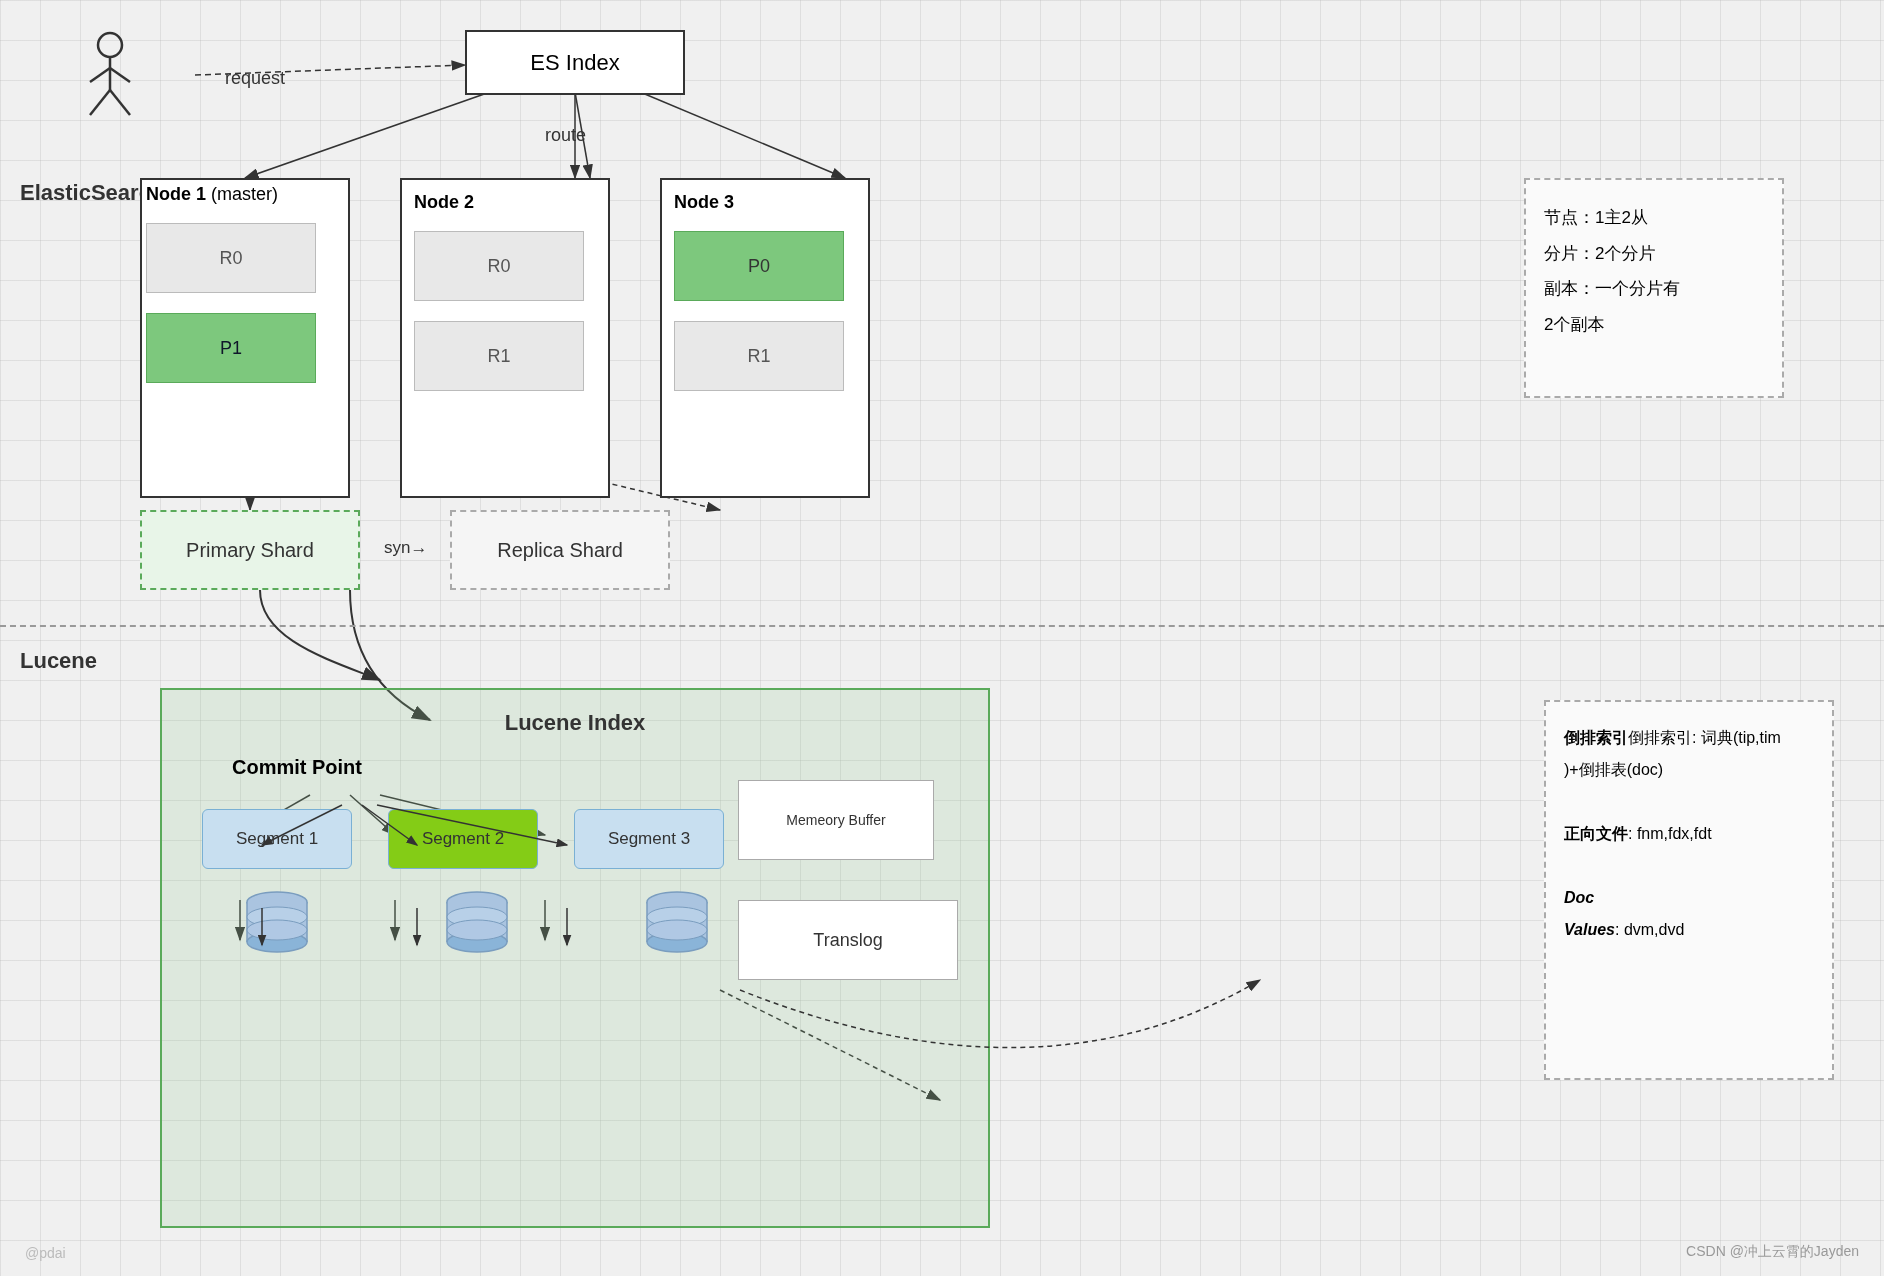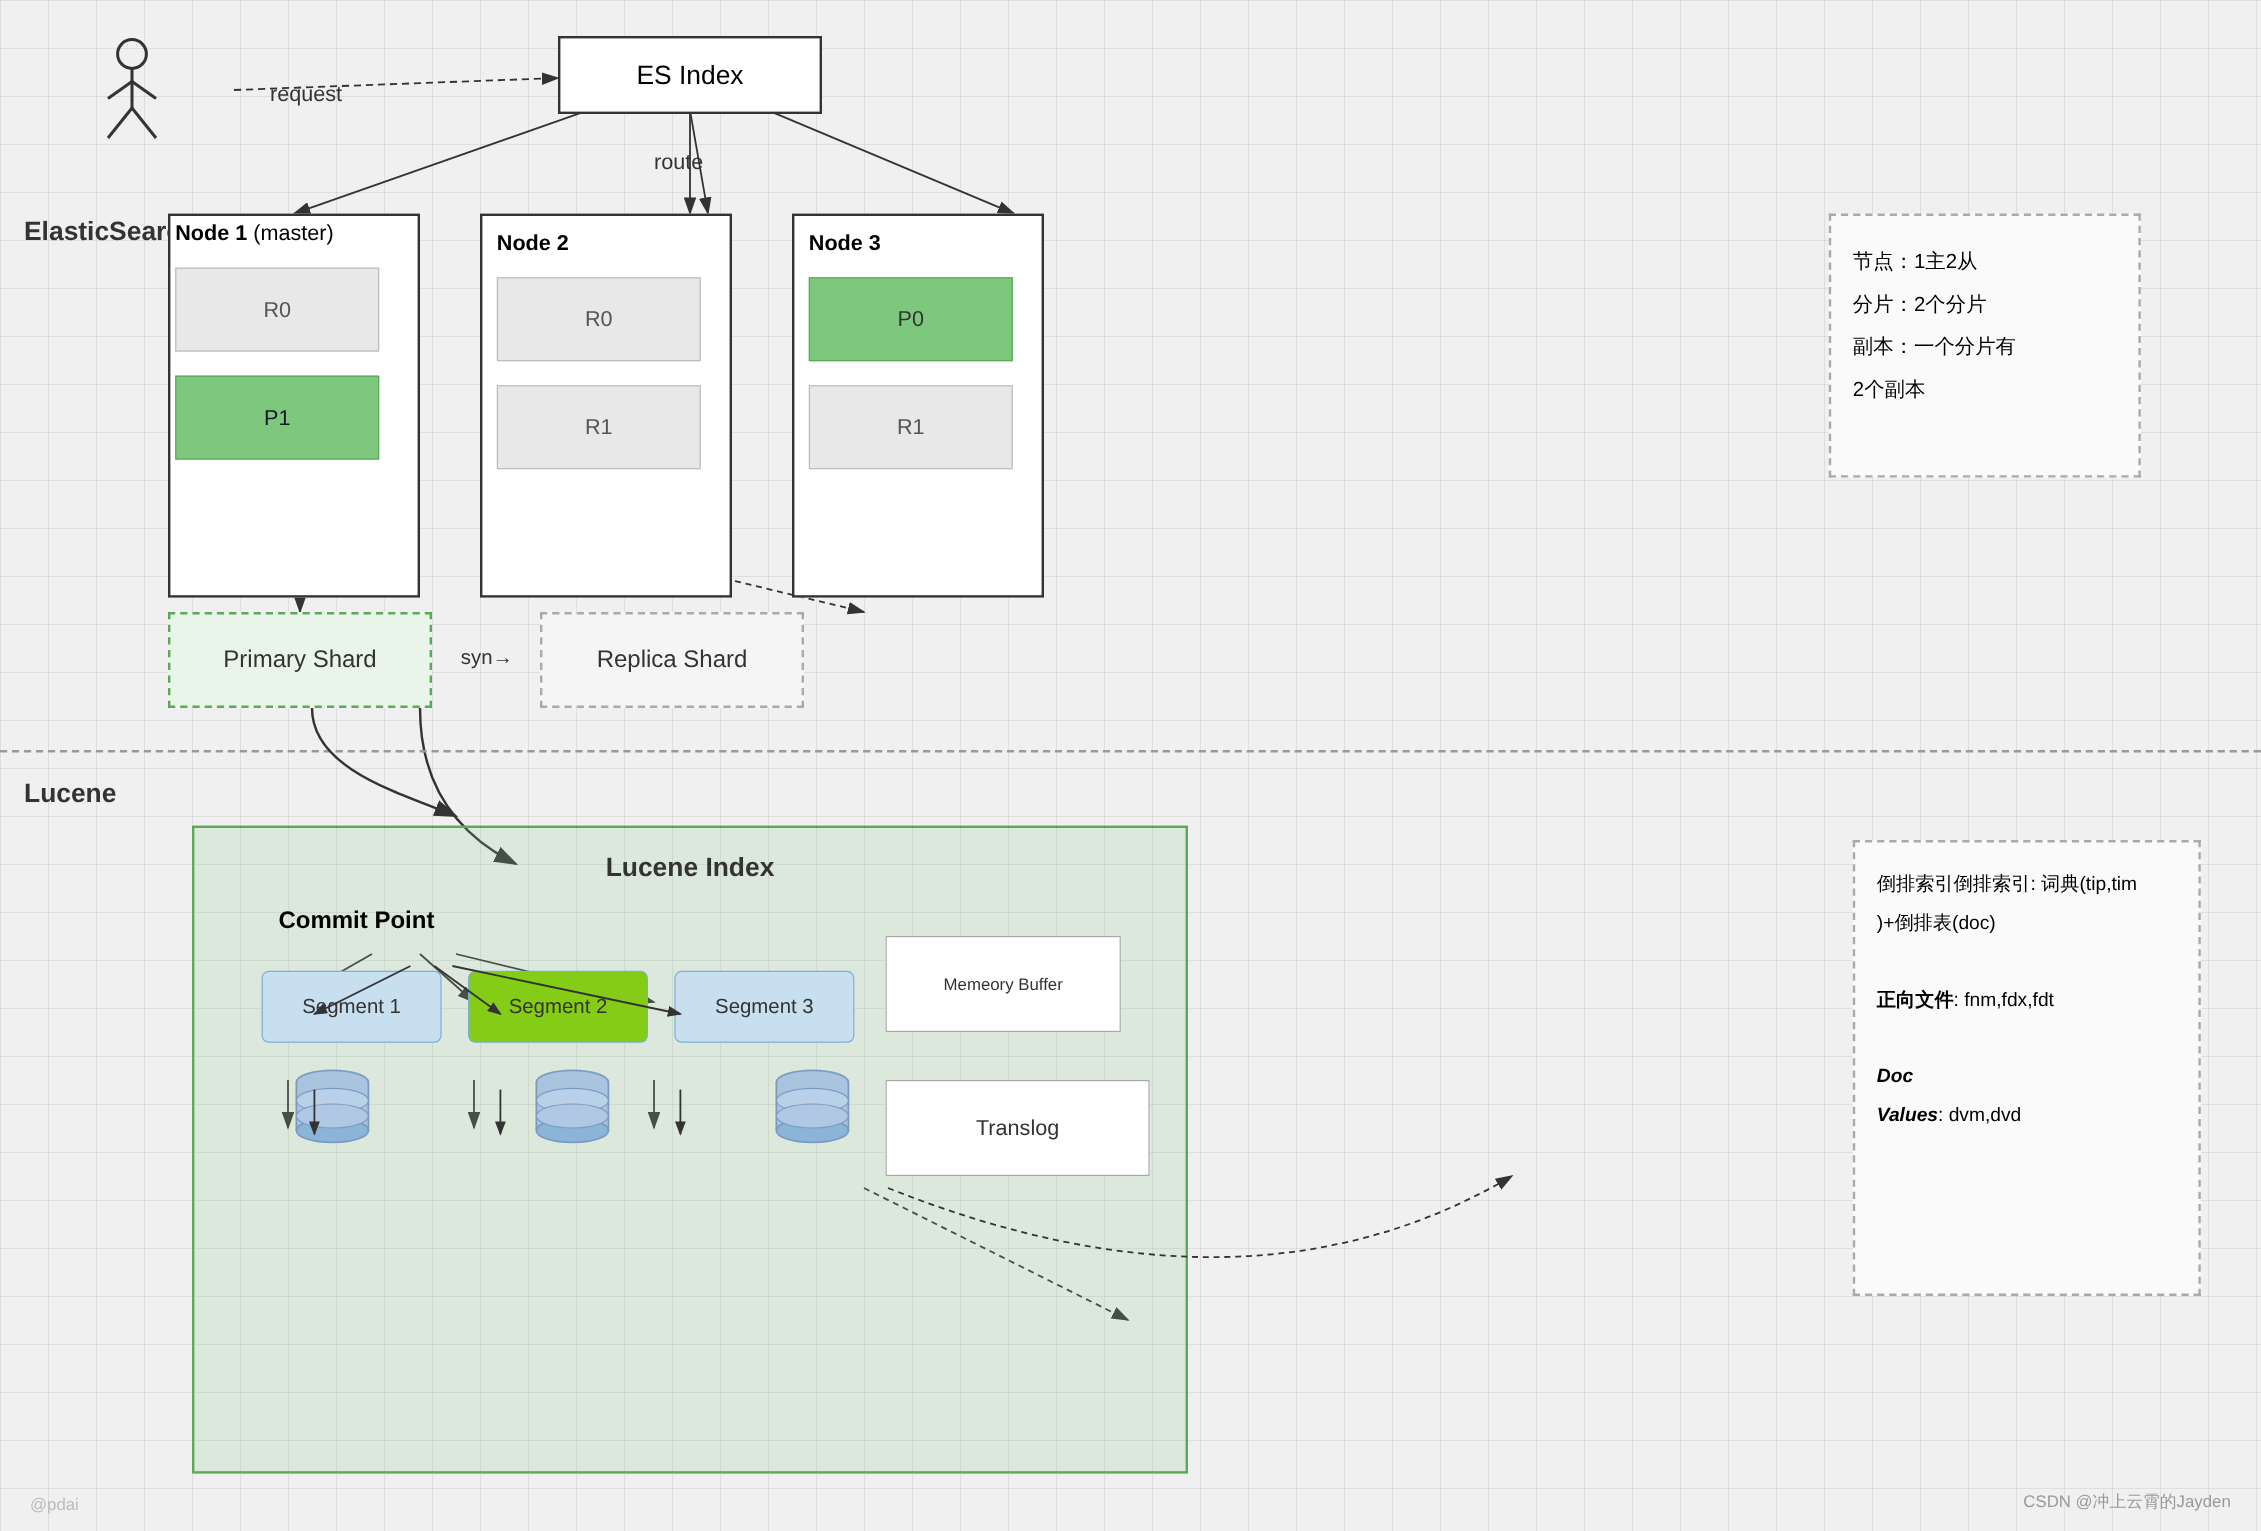--- a/index.html
+++ b/index.html
@@ -154,21 +154,21 @@
   <div style="position:absolute; top:625px; left:0; right:0; border-top:2px dashed #999;"></div>
 
   <div style="position:absolute; top:648px; left:20px; font-size:22px; font-weight:bold; color:#333;">Lucene</div>
 
   <div style="position:absolute; top:668px; left:140px; width:830px; height:540px; border:2.5px solid #5aaa5a; background:rgba(144,200,144,0.2); padding:20px 20px 15px 20px; position:relative;">
 
     <div style="font-size:22px; font-weight:bold; text-align:center; margin-bottom:20px; color:#333;">Lucene Index</div>
 
     <div style="font-size:20px; font-weight:bold; margin-bottom:10px; margin-left:50px;">Commit  Point</div>
 
-    <div style="display:flex; gap:22px; margin-left:20px; margin-top:30px;padding-left:16px;">
+    <div style="display:flex; gap:36px; margin-left:20px; margin-top:30px;">
       <div style="width:150px; height:60px; border:1.5px solid #7ab0d4; background:#c8dff0; border-radius:6px; display:flex; align-items:center; justify-content:center; font-size:17px; color:#333;">Segment 1</div>
       <div style="width:150px; height:60px; border:1.5px solid #7ab0d4; background:#84cc16; border-radius:6px; display:flex; align-items:center; justify-content:center; font-size:17px; color:#333;">Segment 2</div>
       <div style="width:150px; height:60px; border:1.5px solid #7ab0d4; background:#c8dff0; border-radius:6px; display:flex; align-items:center; justify-content:center; font-size:17px; color:#333;">Segment 3</div>
     </div>
 
     <div style="display:flex; gap:50px; margin-left:20px; margin-top:15px;">
 
       <div style="width:150px; display:flex; flex-direction:column; align-items:center;">
         <svg width="80" height="75" viewBox="0 0 80 75" xmlns="http://www.w3.org/2000/svg">
           <ellipse cx="40" cy="18" rx="30" ry="10" fill="#aac4e0" stroke="#7a9dbf" stroke-width="1.5"></ellipse>
@@ -233,21 +233,21 @@
     <defs>
       <marker id="ah3" markerWidth="10" markerHeight="7" refX="9" refY="3.5" orient="auto">
         <polygon points="0 0, 10 3.5, 0 7" fill="#333"></polygon>
       </marker>
     </defs>
     <path d="M 60 10 C 60 60 130 80 180 100" stroke="#333" stroke-width="2" fill="none" marker-end="url(#ah3)"></path>
   </svg>
 
   <div style="position:absolute; top:700px; right:50px; width:290px; min-height:380px; border:2px dashed #aaa; background:#fafafa; padding:20px 18px; font-size:16px; line-height:2.0;">
     <div>
-      <span style="font-weight:normal;">倒排索引</span><span>倒排索引: 词典(tip,tim</span>
+      <span style="font-weight:bold;">倒排索引</span><span>倒排索引: 词典(tip,tim</span>
     </div>
     <div>)+倒排表(doc)</div>
     <br>
     <div>
       <span style="font-weight:bold;">正向文件</span><span>: fnm,fdx,fdt</span>
     </div>
     <br>
     <div>
       <span style="font-style:italic; font-weight:bold;">Doc</span>
     </div>

